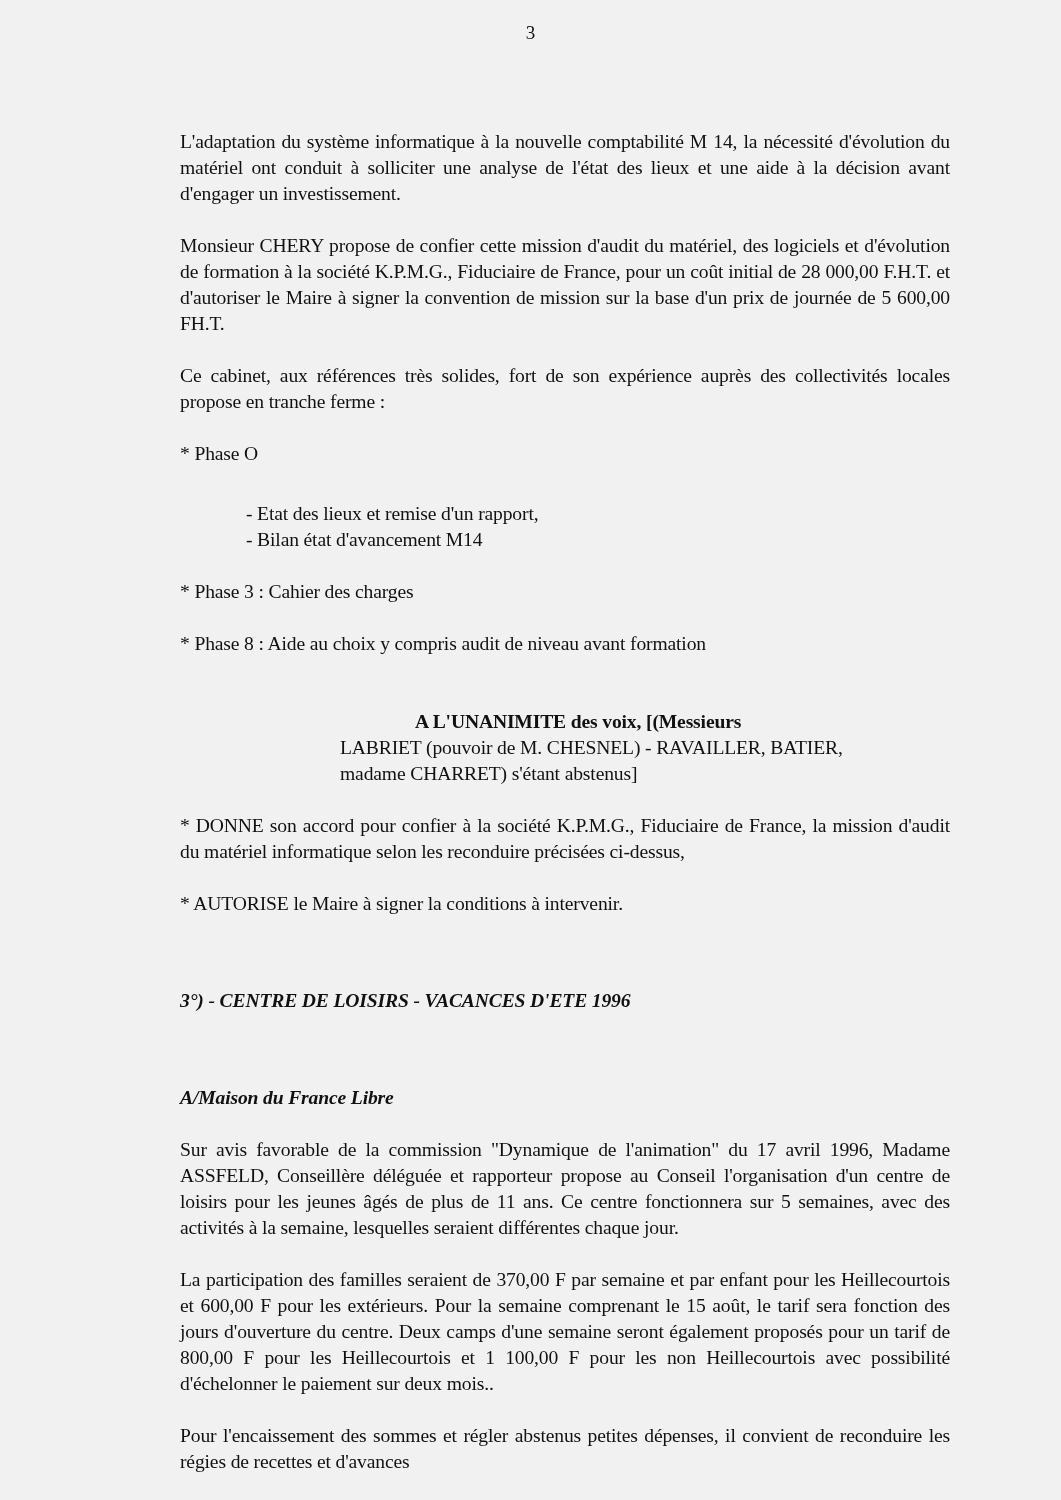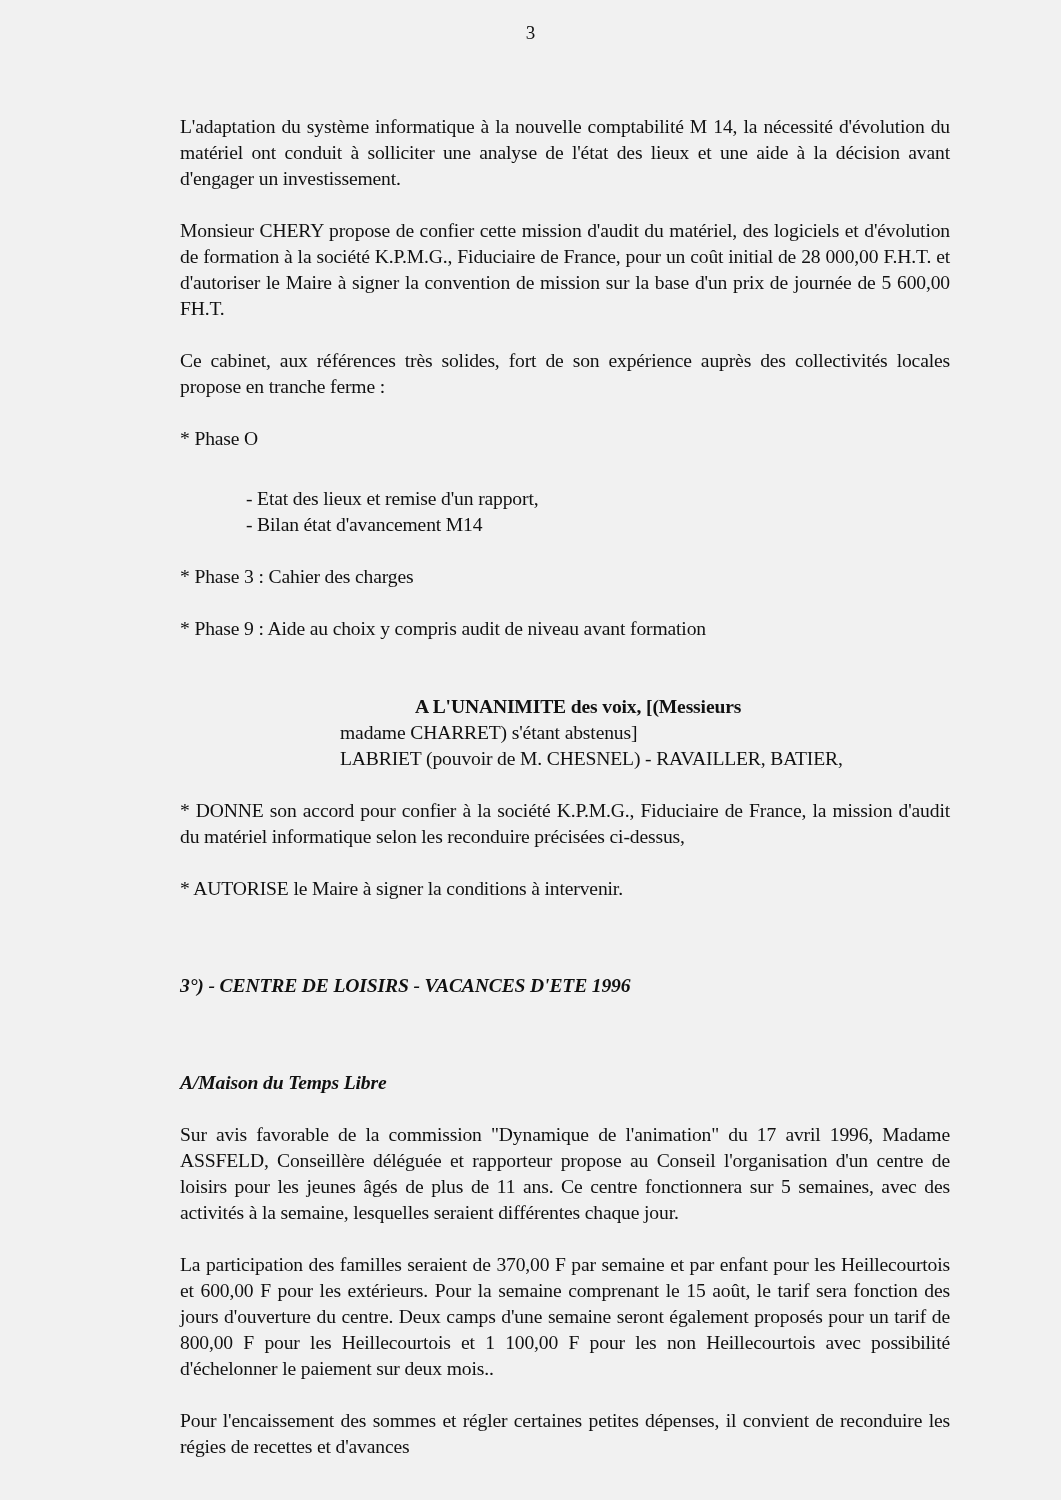--- a/index.html
+++ b/index.html
@@ -19,21 +19,21 @@
       position: absolute;
       top: 22px;
       left: 0;
       width: 1061px;
       text-align: center;
       font-size: 19px;
     }
     .content {
       position: absolute;
       left: 180px;
-      top: 114px;
+      top: 129px;
       width: 770px;
       font-size: 19.6px;
       line-height: 26px;
       letter-spacing: -0.15px;
     }
     p {
       margin: 0;
       text-align: justify;
     }
     .gap { height: 26px; }
@@ -72,38 +72,38 @@
 
   <p>* Phase O</p>
   <div class="gap"></div>
   <div class="indent-list">
     <p>- Etat des lieux et remise d'un rapport,</p>
     <p>- Bilan état d'avancement M14</p>
   </div>
   <div class="gap"></div>
   <p>* Phase 3 : Cahier des charges</p>
   <div class="gap"></div>
-  <p>* Phase 9 : Aide au choix y compris audit de niveau avant formation</p>
+  <p>* Phase 8 : Aide au choix y compris audit de niveau avant formation</p>
   <div class="gap"></div>
 
   <div class="gap"></div>
   <div>
     <p class="vote-first">A L'UNANIMITE des voix, [(Messieurs</p>
+    <p class="vote-block">LABRIET (pouvoir de M. CHESNEL) - RAVAILLER, BATIER,</p>
     <p class="vote-block">madame CHARRET) s'étant abstenus]</p>
-    <p class="vote-block">LABRIET (pouvoir de M. CHESNEL) - RAVAILLER, BATIER,</p>
   </div>
   <div class="gap"></div>
 
   <p>* DONNE son accord pour confier à la société K.P.M.G., Fiduciaire de France, la mission d'audit du matériel informatique selon les reconduire précisées ci-dessus,</p>
   <div class="gap"></div>
   <p>* AUTORISE le Maire à signer la conditions à intervenir.</p>
   <div class="gap"></div>
 
   <p class="heading">3°) - CENTRE DE LOISIRS - VACANCES D'ETE 1996</p>
   <div class="gap"></div>
-  <p class="heading">A/Maison du Temps Libre</p>
+  <p class="heading">A/Maison du France Libre</p>
   <div class="gap"></div>
   <p>Sur avis favorable de la commission "Dynamique de l'animation" du 17 avril 1996, Madame ASSFELD, Conseillère déléguée et rapporteur propose au Conseil l'organisation d'un centre de loisirs pour les jeunes âgés de plus de 11 ans. Ce centre fonctionnera sur 5 semaines, avec des activités à la semaine, lesquelles seraient différentes chaque jour.</p>
   <div class="gap"></div>
   <p>La participation des familles seraient de 370,00 F par semaine et par enfant pour les Heillecourtois et 600,00 F pour les extérieurs. Pour la semaine comprenant le 15 août, le tarif sera fonction des jours d'ouverture du centre. Deux camps d'une semaine seront également proposés pour un tarif de 800,00 F pour les Heillecourtois et 1 100,00 F pour les non Heillecourtois avec possibilité d'échelonner le paiement sur deux mois..</p>
   <div class="gap"></div>
-  <p>Pour l'encaissement des sommes et régler certaines petites dépenses, il convient de reconduire les régies de recettes et d'avances</p>
+  <p>Pour l'encaissement des sommes et régler abstenus petites dépenses, il convient de reconduire les régies de recettes et d'avances</p>
 </div>
 
 </body></html>

